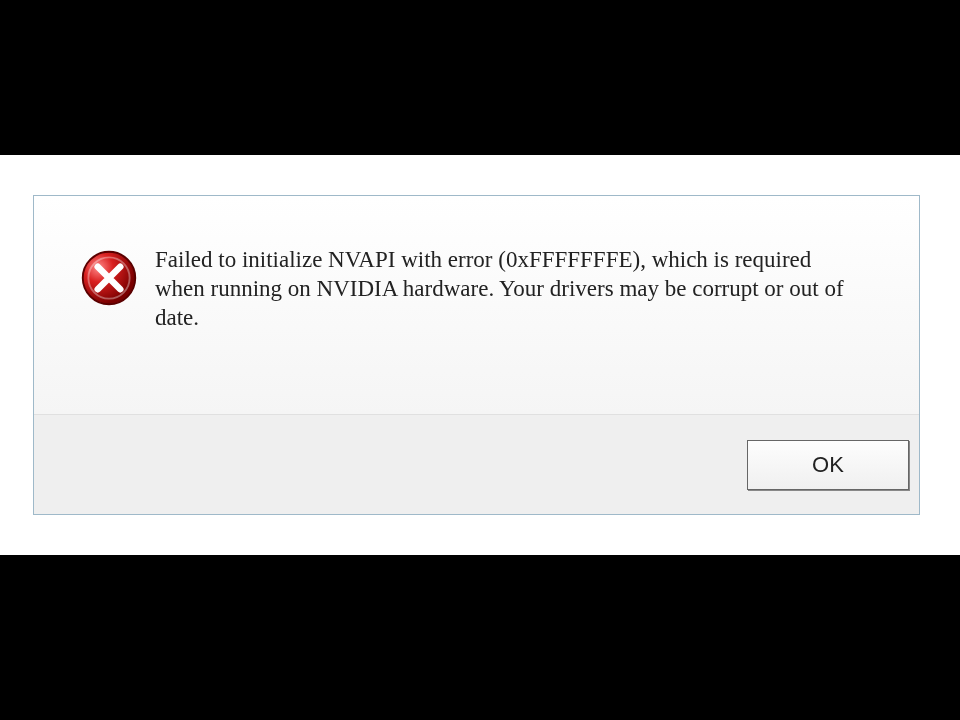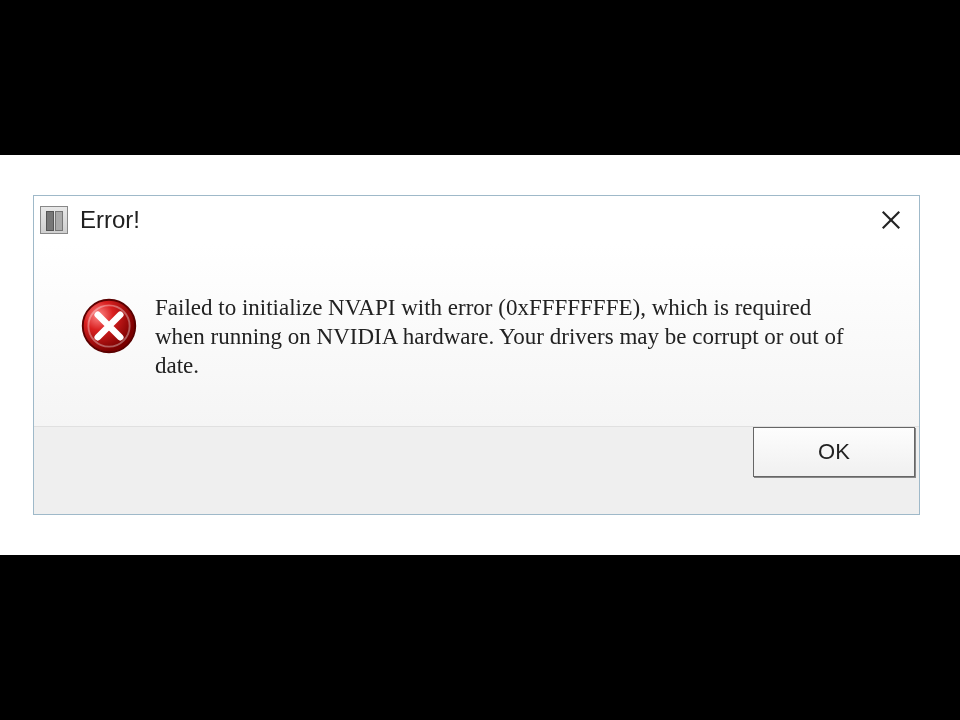--- a/index.html
+++ b/index.html
@@ -102,24 +102,25 @@
   .message-text {
     font-size: 23px;
     line-height: 1.25;
     color: #222;
     max-width: 700px;
   }
 
   .button-row {
     background: #efefef;
     border-top: 1px solid #e0e0e0;
-    height: 88px;
+    height: 100px;
     display: flex;
     justify-content: flex-end;
-    padding-right: 4px;
+    align-items: center;
+    padding-right: 10px;
     box-sizing: border-box;
   }
   .ok-btn {
     width: 160px;
     height: 48px;
     background: linear-gradient(to bottom,#fdfdfd,#f0f0f0);
     border: 1px solid #666;
     box-shadow: 1px 1px 0 #888;
     font-size: 22px;
     color: #222;
@@ -131,30 +132,20 @@
   }
 </style>
 </head>
 <body>
 
 <div class="screen">
   <div class="white-band"></div>
 
   <div class="dialog">
 
-    <div class="titlebar">
-      <span class="title-icon"></span>
-      <span class="title-text">Error!</span>
-      <div class="close-btn">
-        <svg viewBox="0 0 16 16">
-          <line x1="2" y1="2" x2="14" y2="14" stroke="#222" stroke-width="1.6"></line>
-          <line x1="14" y1="2" x2="2" y2="14" stroke="#222" stroke-width="1.6"></line>
-        </svg>
-      </div>
-    </div>
 
     <div class="content-area">
       <div class="error-icon">
         <svg viewBox="0 0 64 64">
           <defs>
             <radialGradient id="g1" cx="30%" cy="30%" r="70%">
               <stop offset="0%" stop-color="#ff8a8a"></stop>
               <stop offset="40%" stop-color="#d92020"></stop>
               <stop offset="100%" stop-color="#7a0000"></stop>
             </radialGradient>

